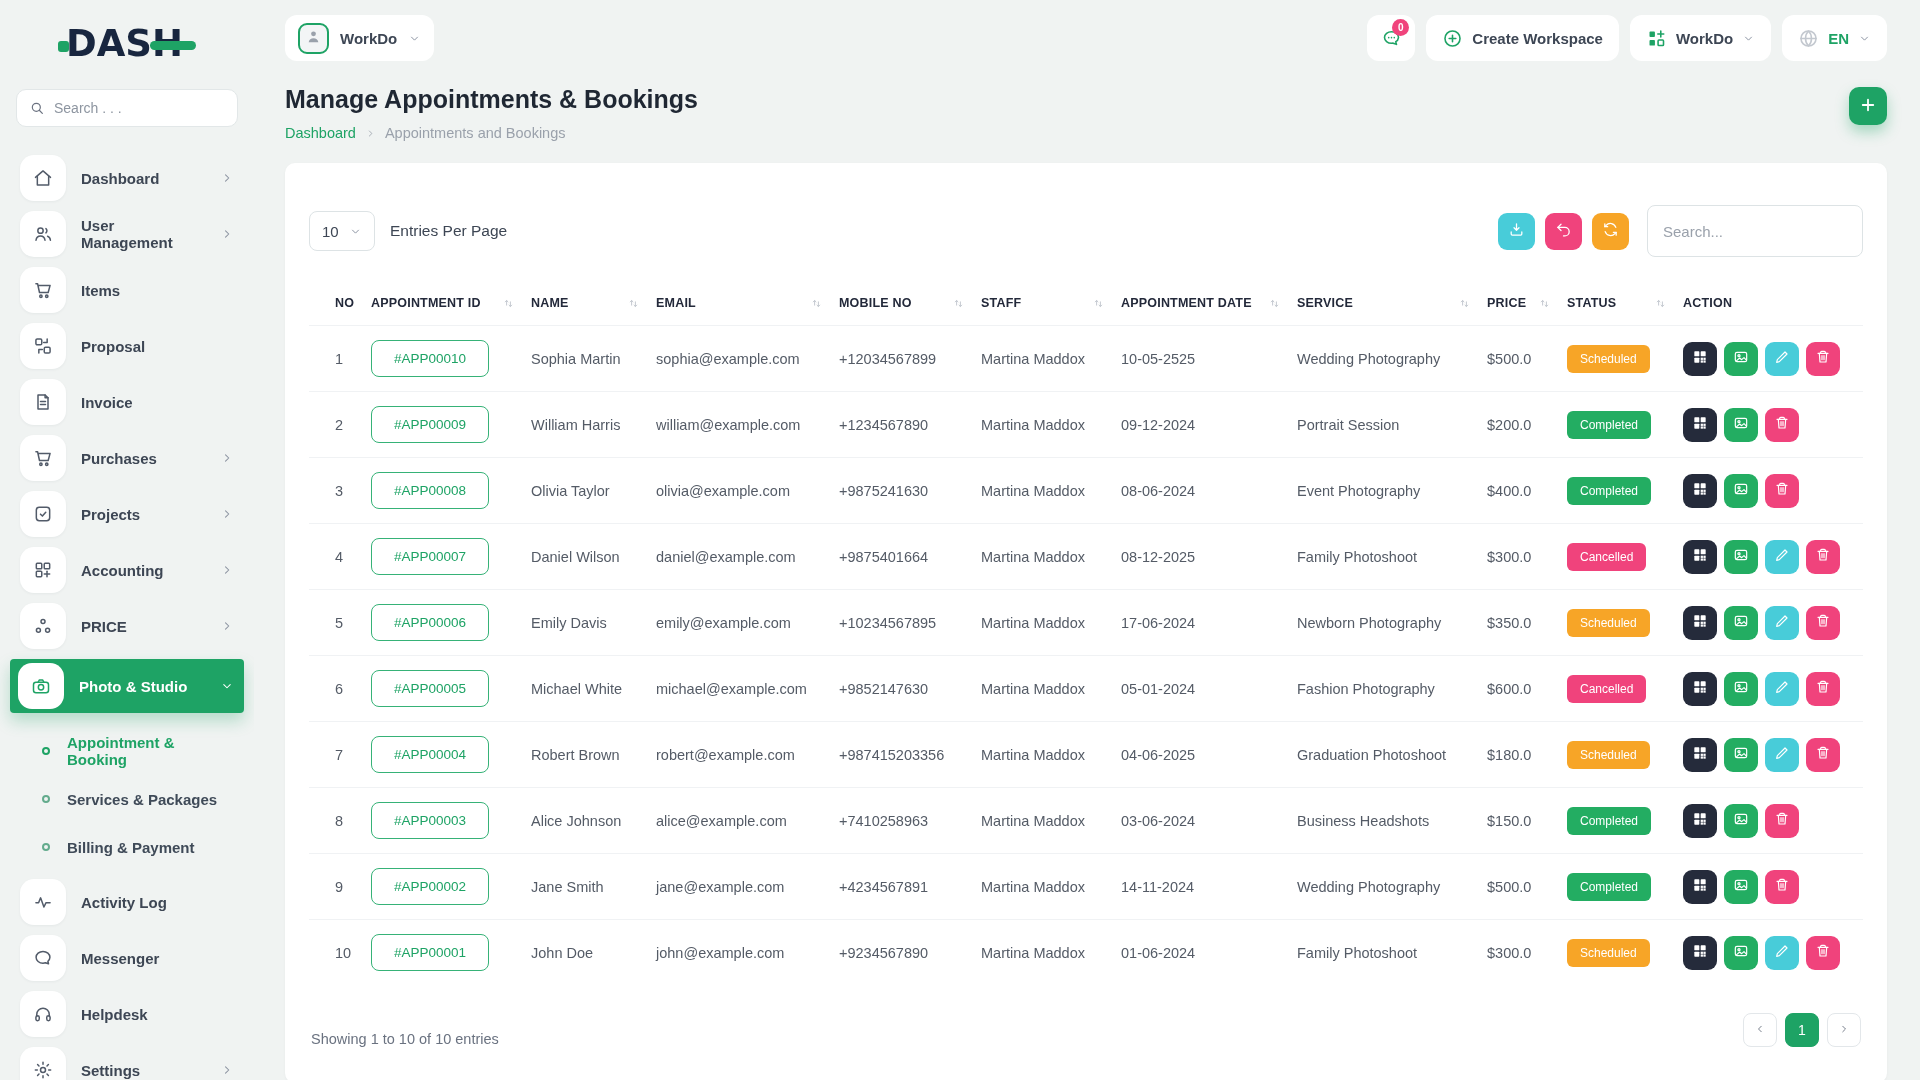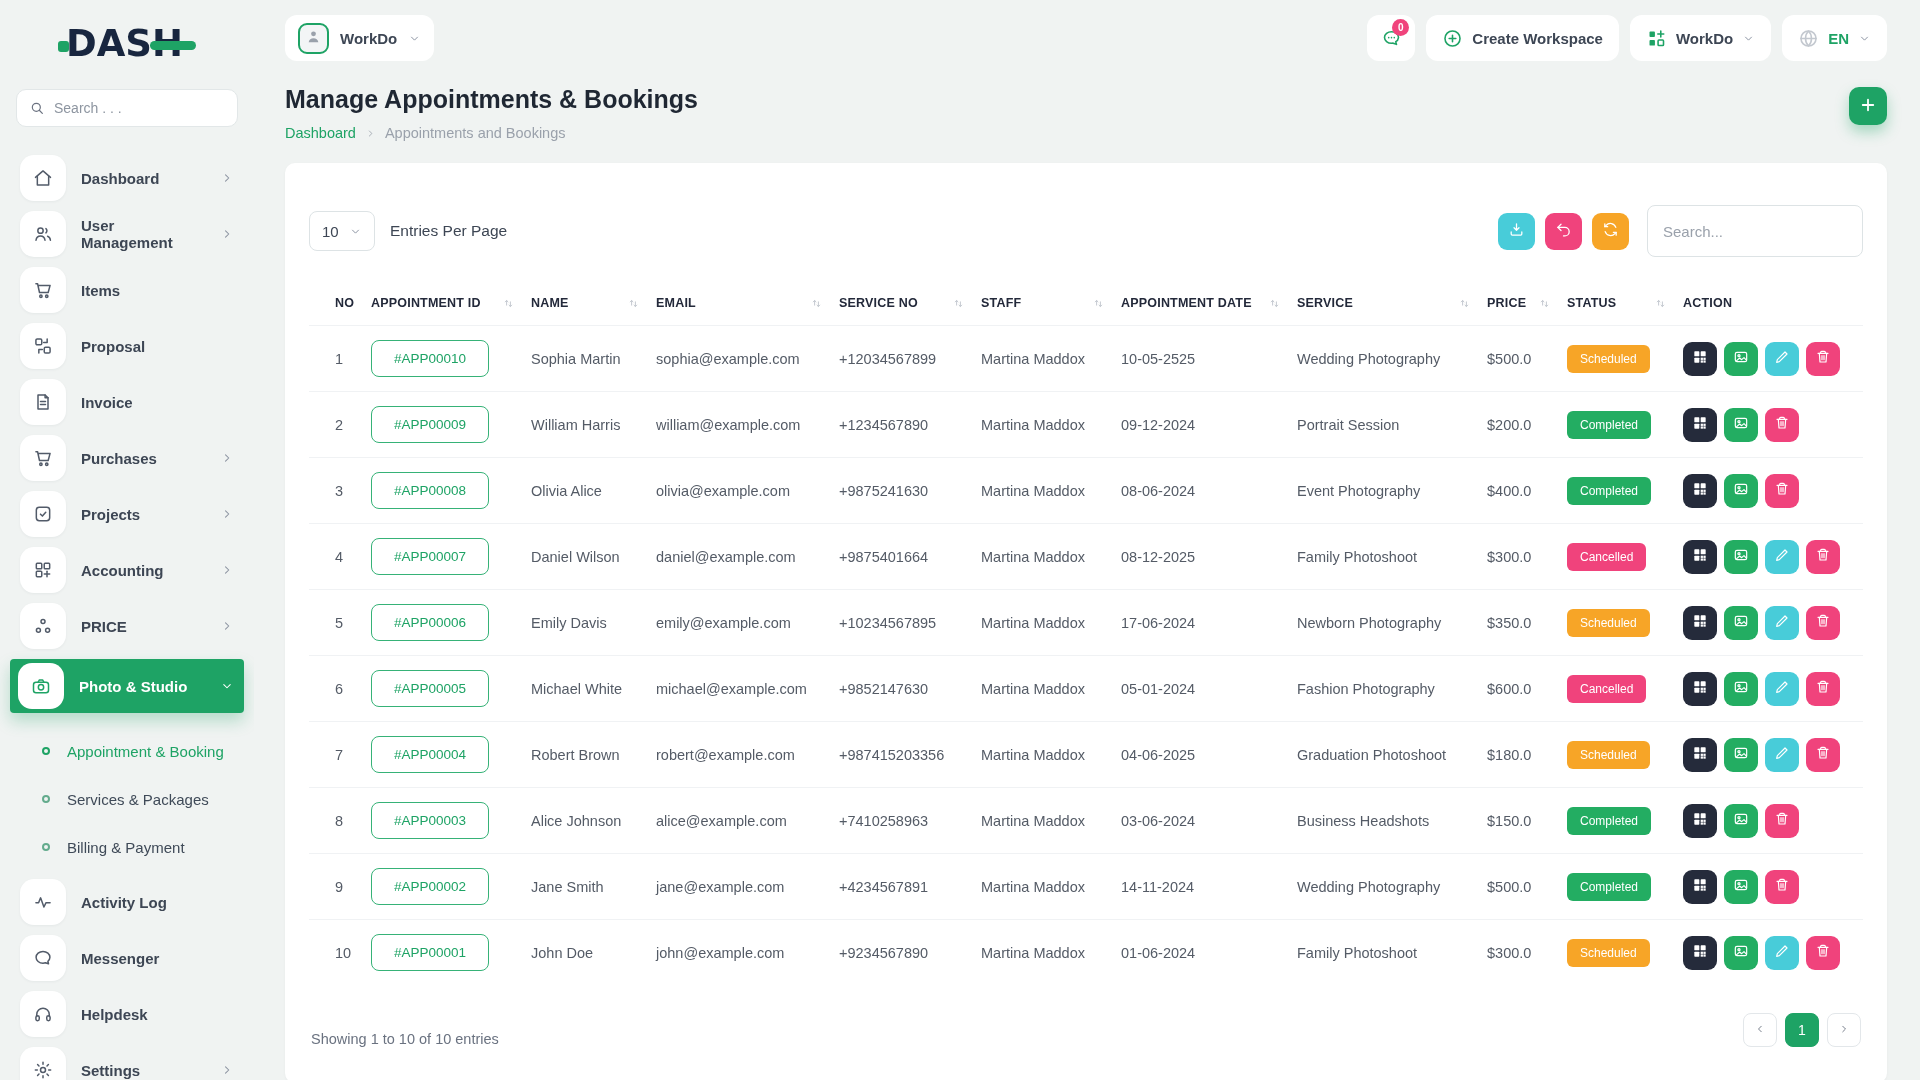--- a/index.html
+++ b/index.html
@@ -21,21 +21,21 @@
   .menu-item { display:flex; align-items:center; gap:15px; height:46px; margin-bottom:10px; padding:0 4px; color:#3d4654; font-size:15px; font-weight:600; cursor:pointer; }
   .tile { width:46px; height:46px; flex:0 0 46px; background:#fff; border-radius:14px; display:flex; align-items:center; justify-content:center; color:#525b69; box-shadow:0 1px 3px rgba(20,30,50,.05); }
   .tile svg { width:20px; height:20px; }
   .mi-label { flex:1; }
   .mi-chev { color:#8a92a0; display:flex; }
   .mi-chev svg { width:14px; height:14px; }
   .menu-item.active { background:#1ea365; border-radius:4px; margin-left:-6px; margin-right:-6px; padding:0 10px 0 8px; height:54px; color:#fff; box-shadow:0 8px 16px rgba(30,163,101,.28); }
   .menu-item.active .tile { color:#1ea365; box-shadow:none; }
   .menu-item.active .mi-chev { color:#fff; }
   .submenu { padding:4px 0 8px; }
-  .sub-item { display:flex; align-items:center; gap:17px; height:48px; padding-left:26px; font-size:15px; font-weight:400; color:#3f4a58; cursor:pointer; }
+  .sub-item { display:flex; align-items:center; gap:17px; height:48px; padding-left:26px; font-size:15px; font-weight:700; color:#3f4a58; cursor:pointer; }
   .sub-item .dot { width:8px; height:8px; border:2px solid #63ab8d; border-radius:50%; background:transparent; }
   .sub-item.active { color:#1ea365; }
   .sub-item.active .dot { border-color:#1ea365; }
 
   
   .main { flex:1; padding:13px 33px 0 31px; }
   .topbar { display:flex; justify-content:space-between; align-items:center; height:50px; }
   .pill { display:flex; align-items:center; gap:9px; background:#fff; border:none; border-radius:12px; height:46px; padding:0 16px; font-size:15px; color:#3d4654; font-weight:600; font-family:inherit; cursor:pointer; position:relative; }
   .ws-pill { padding:0 13px; gap:11px; }
   .ws-avatar { width:31px; height:31px; border:2px solid #1ea365; border-radius:9px; display:flex; align-items:center; justify-content:center; color:#9aa1ab; background:#f3f5f6; }
@@ -486,21 +486,21 @@
                   <span class="sort-ic">
                     <svg viewBox="0 0 24 24" fill="none" stroke="currentColor" stroke-width="1.8" stroke-linecap="round" stroke-linejoin="round">
                       <path d="M8.5 15V6.5M6 9l2.5-2.5L11 9"></path>
                       <path d="M15.5 9v8.5M13 15l2.5 2.5L18 15"></path>
                     </svg>
                   </span>
                 </span>
               </th>
               <th>
                 <span class="th-in">
-                  <span>SERVICE NO</span>
+                  <span>MOBILE NO</span>
                   <span class="sort-ic">
                     <svg viewBox="0 0 24 24" fill="none" stroke="currentColor" stroke-width="1.8" stroke-linecap="round" stroke-linejoin="round">
                       <path d="M8.5 15V6.5M6 9l2.5-2.5L11 9"></path>
                       <path d="M15.5 9v8.5M13 15l2.5 2.5L18 15"></path>
                     </svg>
                   </span>
                 </span>
               </th>
               <th>
                 <span class="th-in">
@@ -650,21 +650,21 @@
                         <path d="M6.5 6.5l1 13h9l1-13"></path>
                         <path d="M10.5 10v6M13.5 10v6"></path>
                       </svg></span>
                   </button>
                 </span>
               </td>
             </tr>
             <tr>
               <td class="first">3</td>
               <td><span class="id-badge">#APP00008</span></td>
-              <td>Olivia Alice</td>
+              <td>Olivia Taylor</td>
               <td>olivia@example.com</td>
               <td>+9875241630</td>
               <td>Martina Maddox</td>
               <td>08-06-2024</td>
               <td>Event Photography</td>
               <td>$400.0</td>
               <td><span class="status-badge" style="background:#23ad62">Completed</span></td>
               <td>
                 <span class="actions">
                   <button class="act" style="background:#252b3b">

